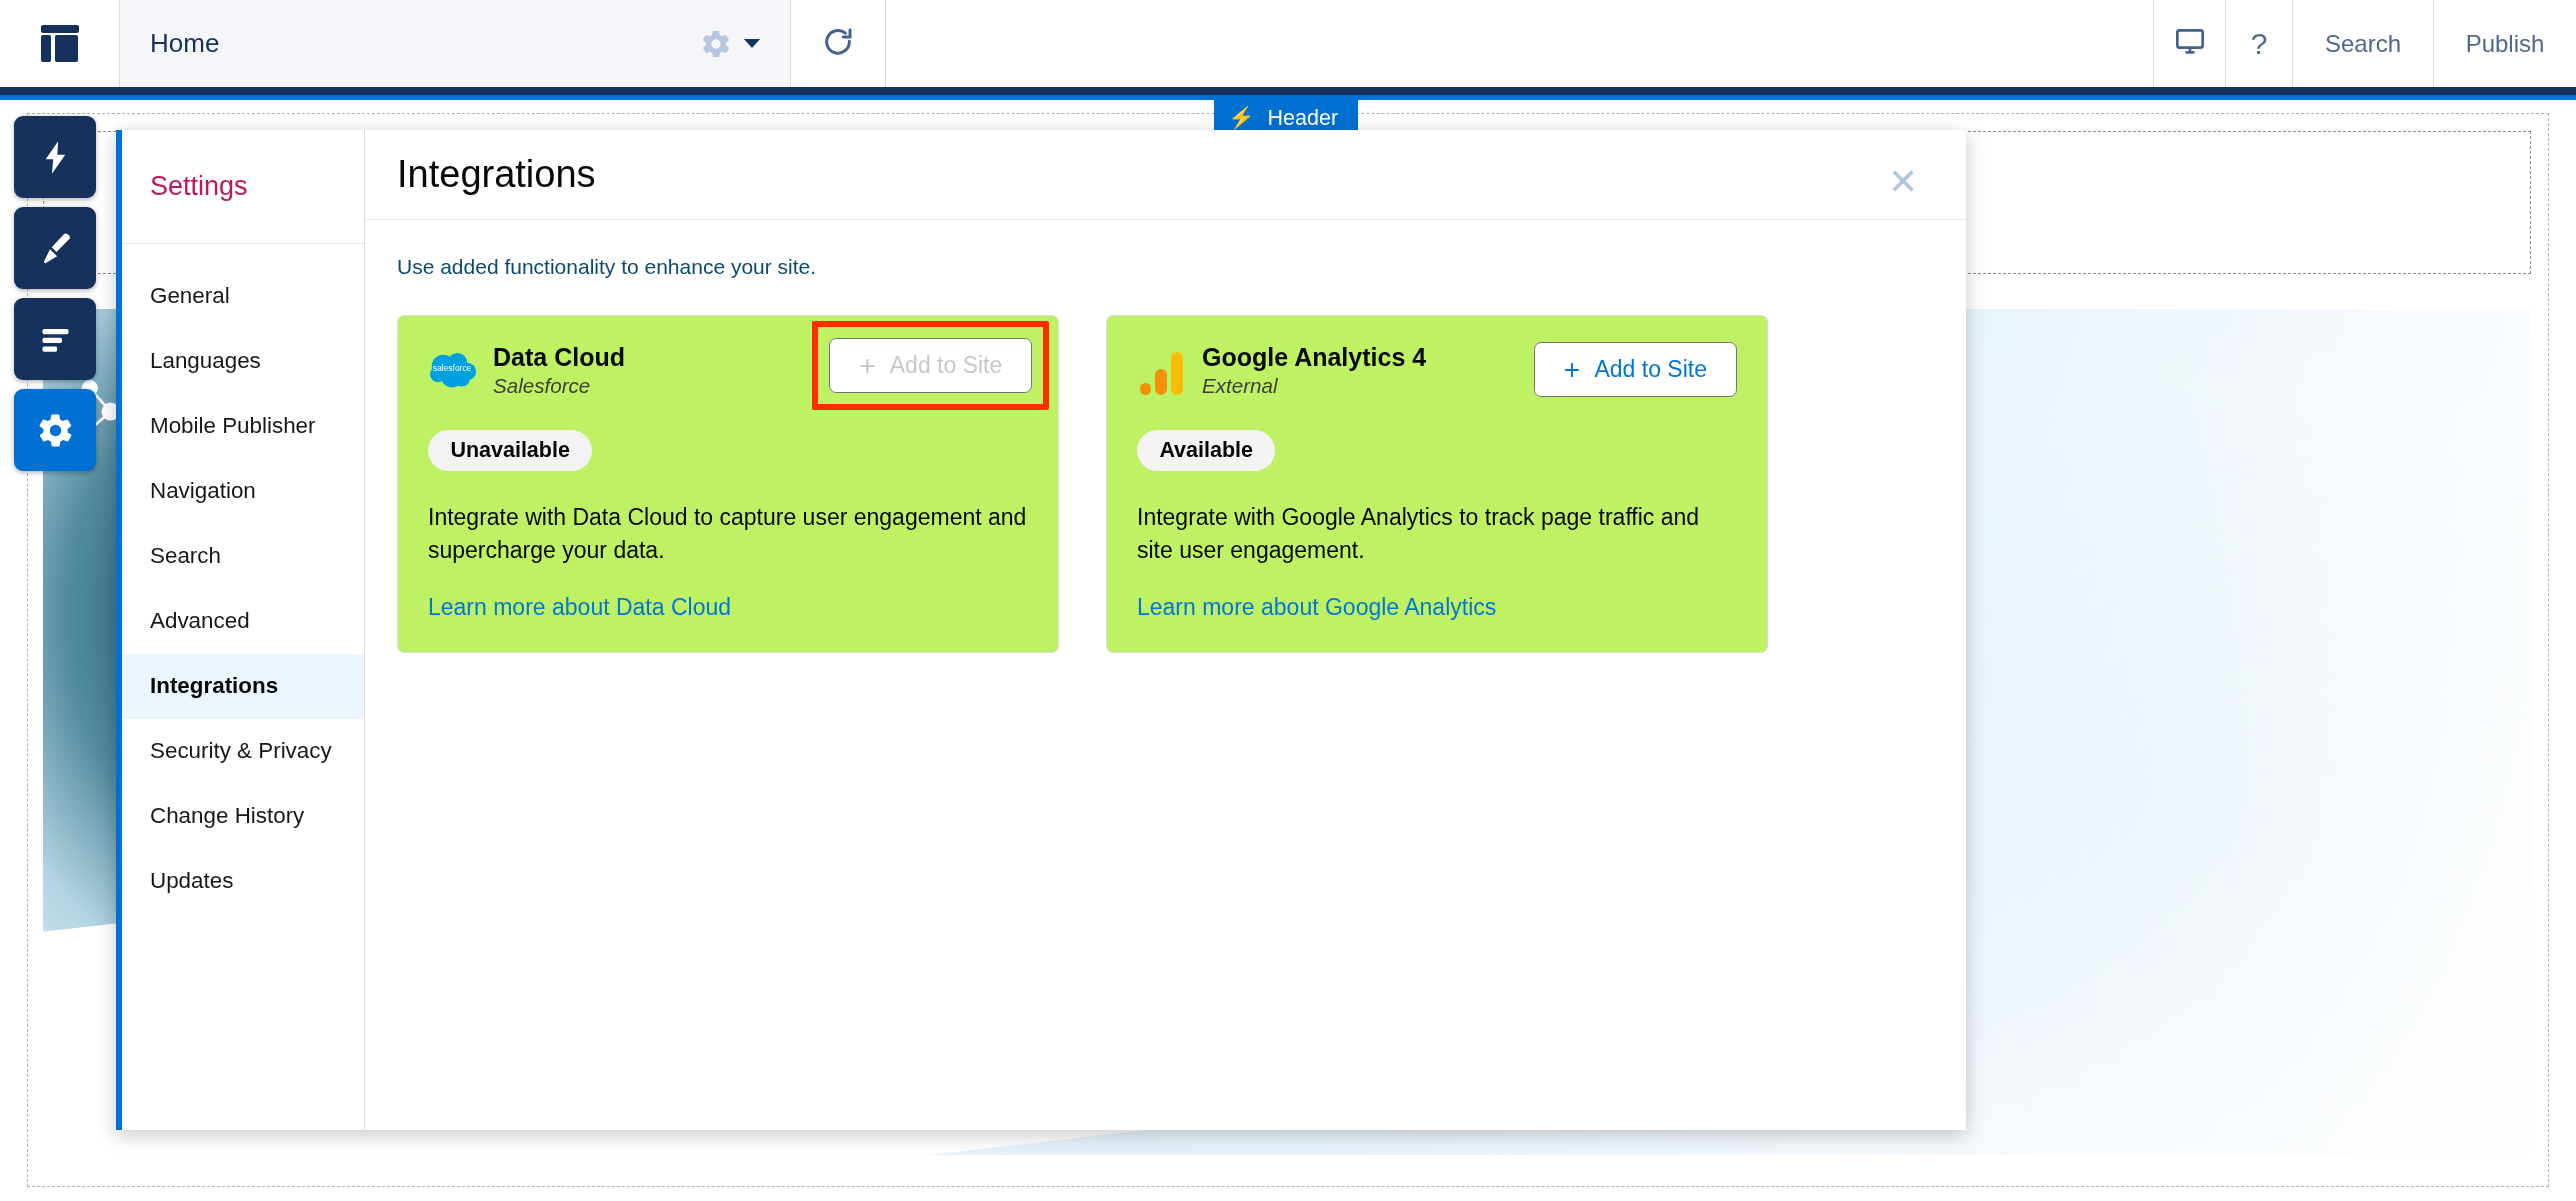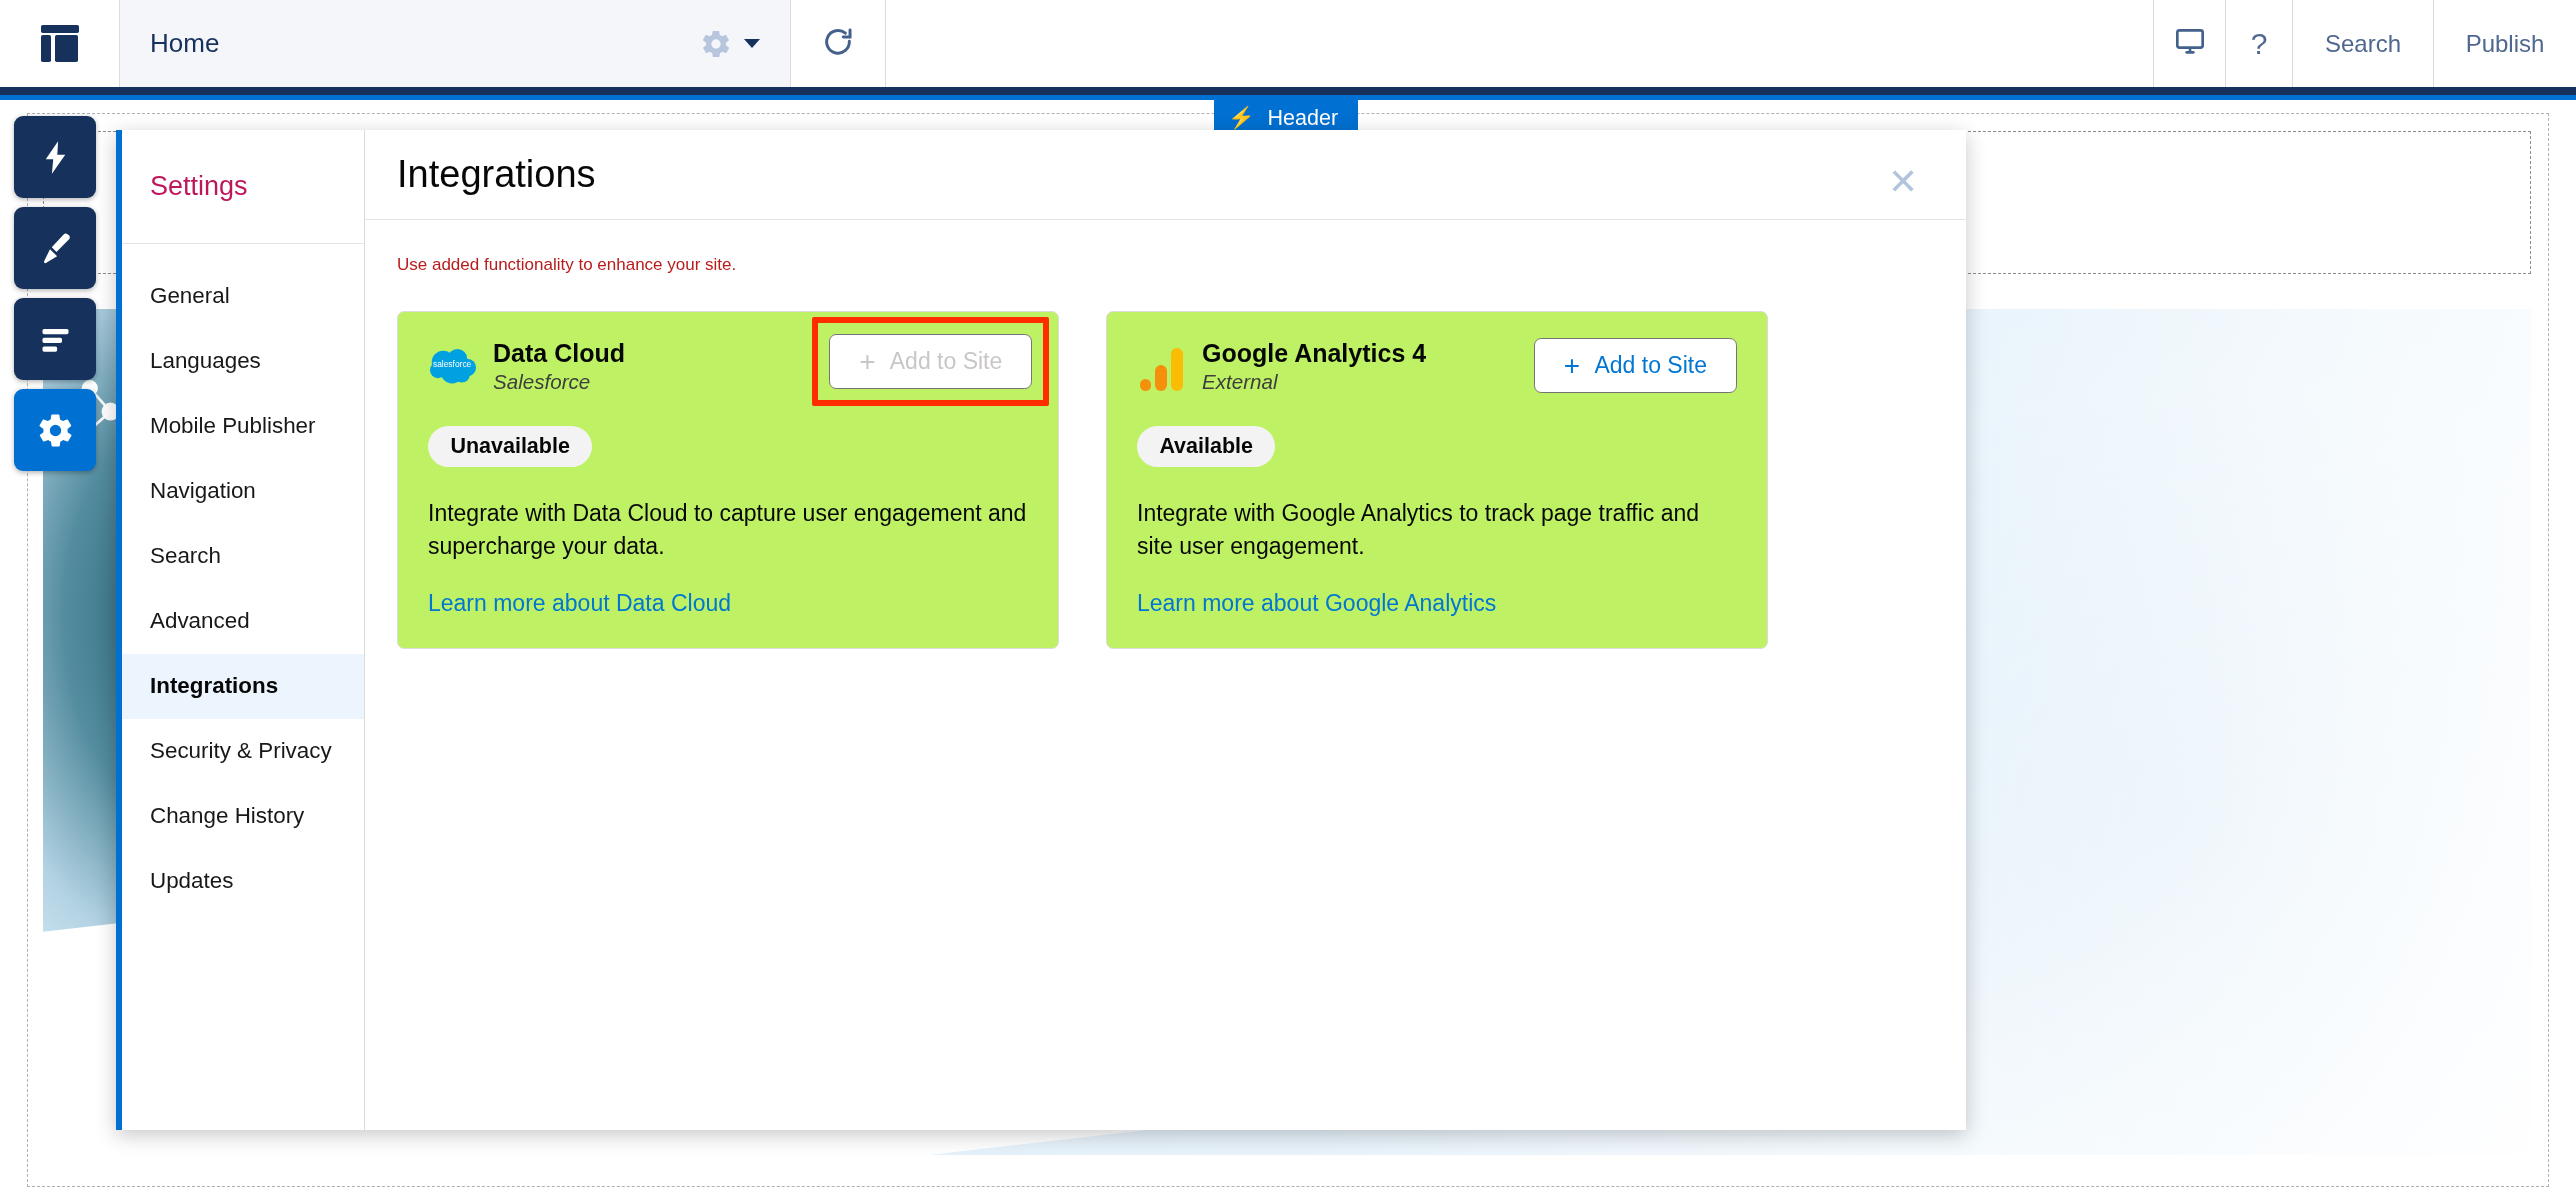--- a/index.html
+++ b/index.html
@@ -254,21 +254,21 @@
   .modal-title { font-size: 38px; color: #080707; font-weight: 400; }
   .modal-close {
     position: absolute; right: 38px; top: 27px;
     width: 50px; height: 50px;
     display: flex; align-items: center; justify-content: center;
     color: #b0c4de; font-size: 36px; line-height: 1;
     cursor: pointer;
   }
   .modal-subtitle {
     padding: 35px 0 0 32px;
-    font-size: 17px; color: #b91c1c;
+    font-size: 21px; color: #0c4a6e;
   }
   .cards-row {
     display: flex; gap: 47px;
     padding: 36px 0 0 32px;
   }
   .card {
     width: 662px;
     border: 0.9px solid #dddbda; border-radius: 7.2px;
     padding: 26px 30px 30px 30px;
     background: #bef264;

